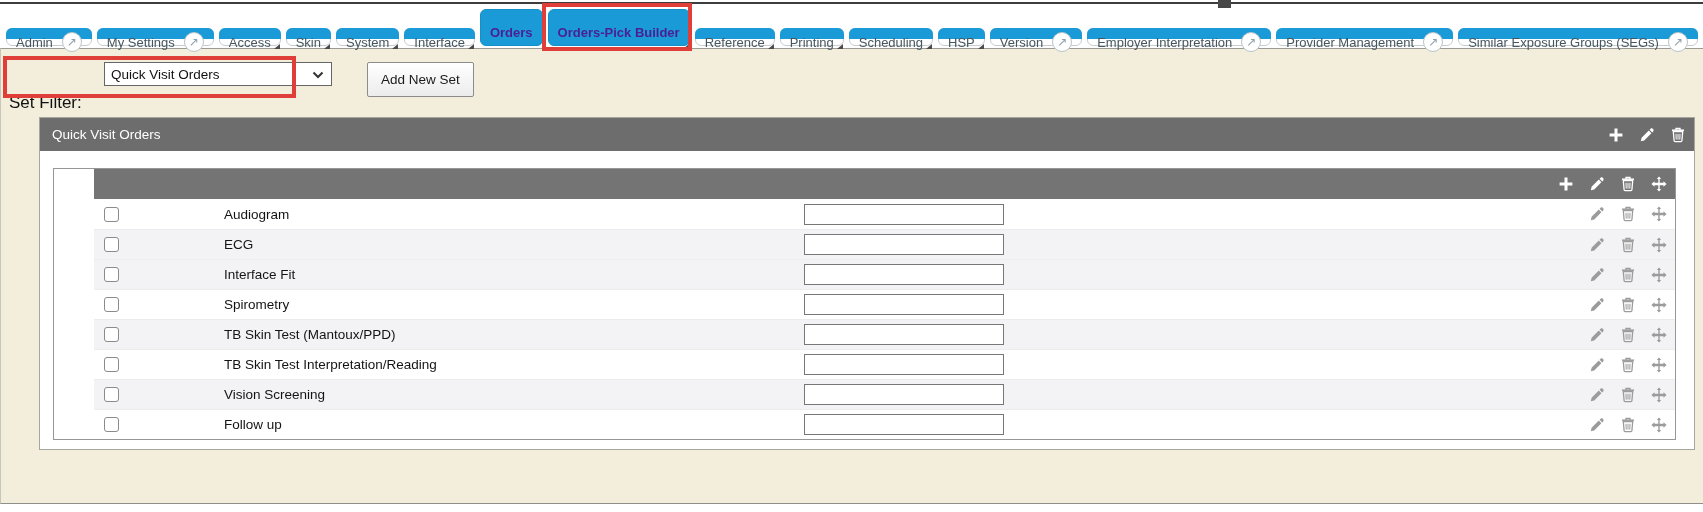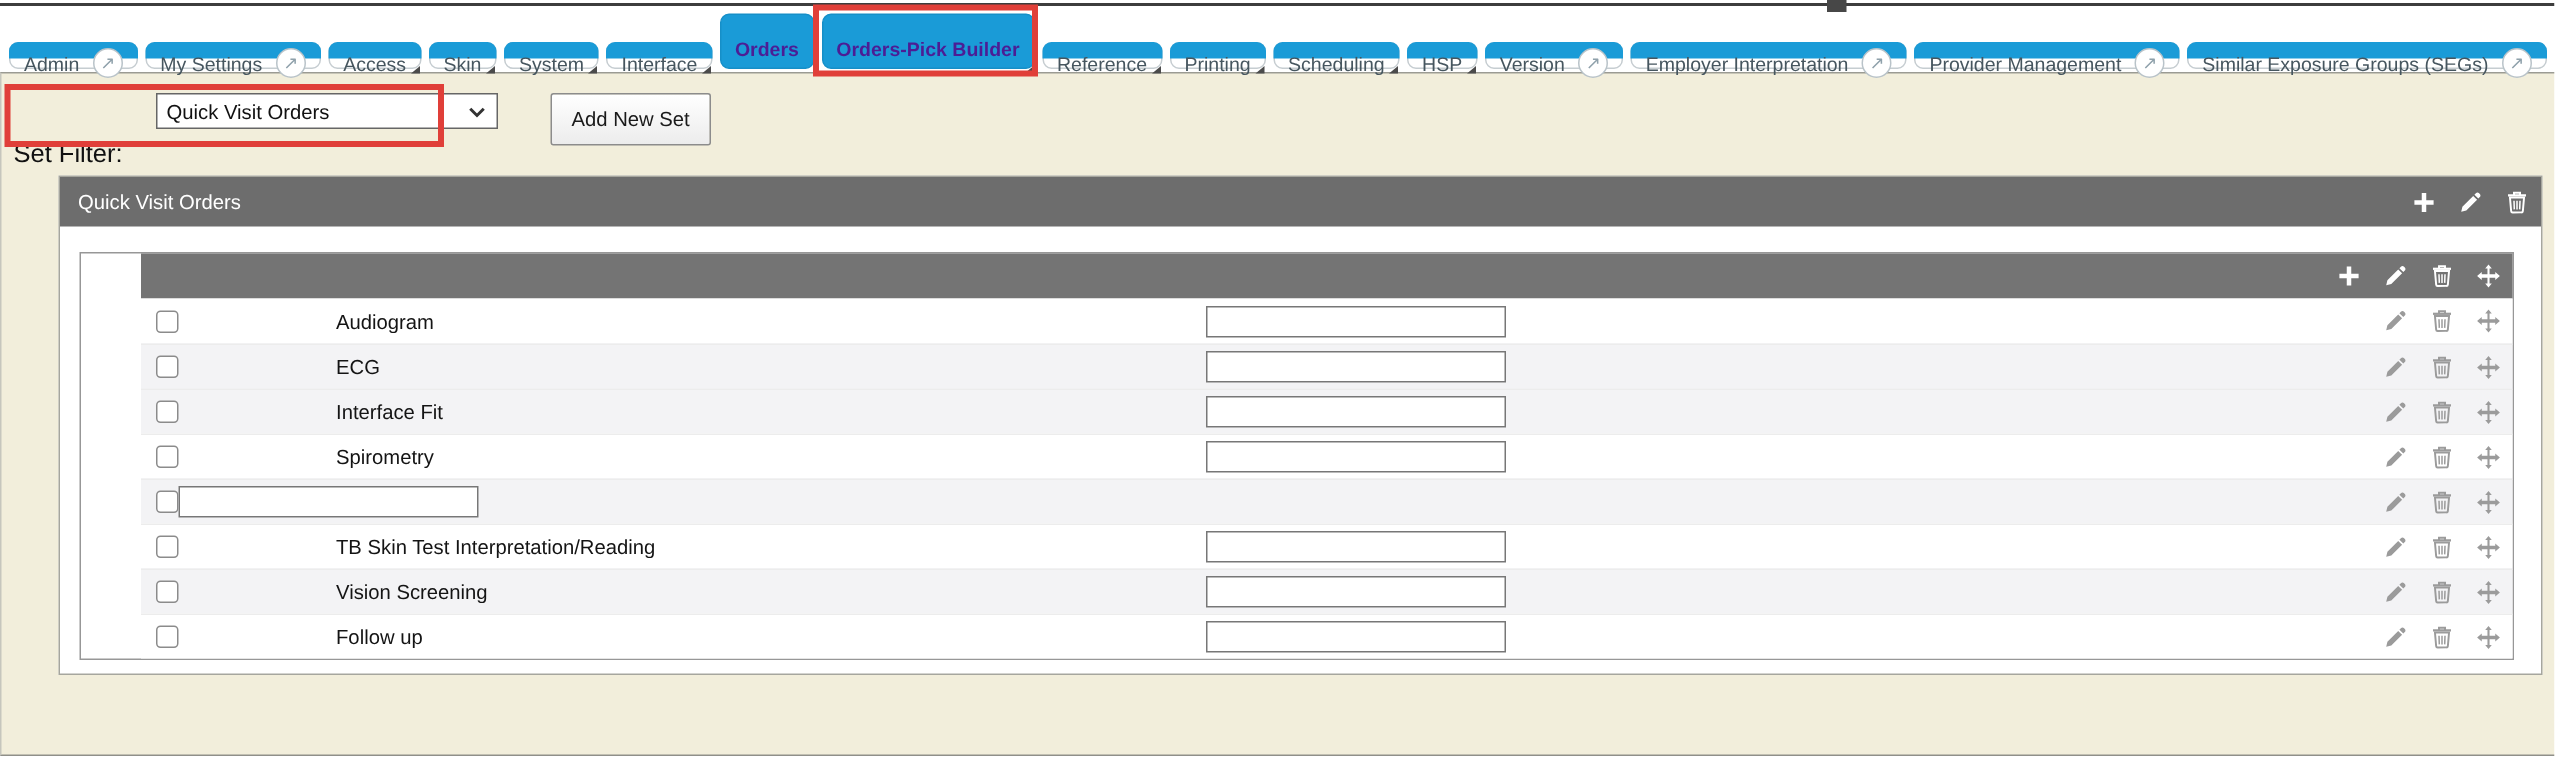--- a/index.html
+++ b/index.html
@@ -320,20 +320,21 @@
     <line x1="8" y1="6.8" x2="8" y2="12.6" stroke-width="1"></line>
     <line x1="10" y1="6.8" x2="9.8" y2="12.6" stroke-width="1"></line>
   </svg>
                 <svg class="icon" viewBox="0 0 16 16" fill="currentColor">
     <path d="M8 .4 10.2 3H8.7v3.8h3.8V5.3L15.6 8l-3.1 2.7V9.2H8.7V13h1.5L8 15.6 5.8 13h1.5V9.2H3.5v1.5L.4 8l3.1-2.7v1.5h3.8V3H5.8z"></path>
   </svg>
               </span>
   </div>
             <div class="row alt">
     <span class="row-cb"></span>
+    <span class="row-label">TB Skin Test (Mantoux/PPD)</span>
     <input type="text" class="row-input" style="">
     <span class="row-icons">
                 <svg class="icon" viewBox="0 0 16 16" fill="currentColor">
     <path d="M11.6 1.8c.6-.6 1.5-.6 2.1 0l.5.5c.6.6.6 1.5 0 2.1l-1 1-2.6-2.6zM9.8 3.6l2.6 2.6-7.2 7.2-3.4.8.8-3.4z"></path>
   </svg>
                 <svg class="icon" viewBox="0 0 16 16" fill="none" stroke="currentColor">
     <path d="M3.3 4.6h9.4l-.8 9.1a1 1 0 0 1-1 .9H5.1a1 1 0 0 1-1-.9z" stroke-width="1.3"></path>
     <line x1="2" y1="3.2" x2="14" y2="3.2" stroke-width="1.5"></line>
     <path d="M6 3V1.5h4V3" stroke-width="1.3"></path>
     <line x1="6" y1="6.8" x2="6.2" y2="12.6" stroke-width="1"></line>

